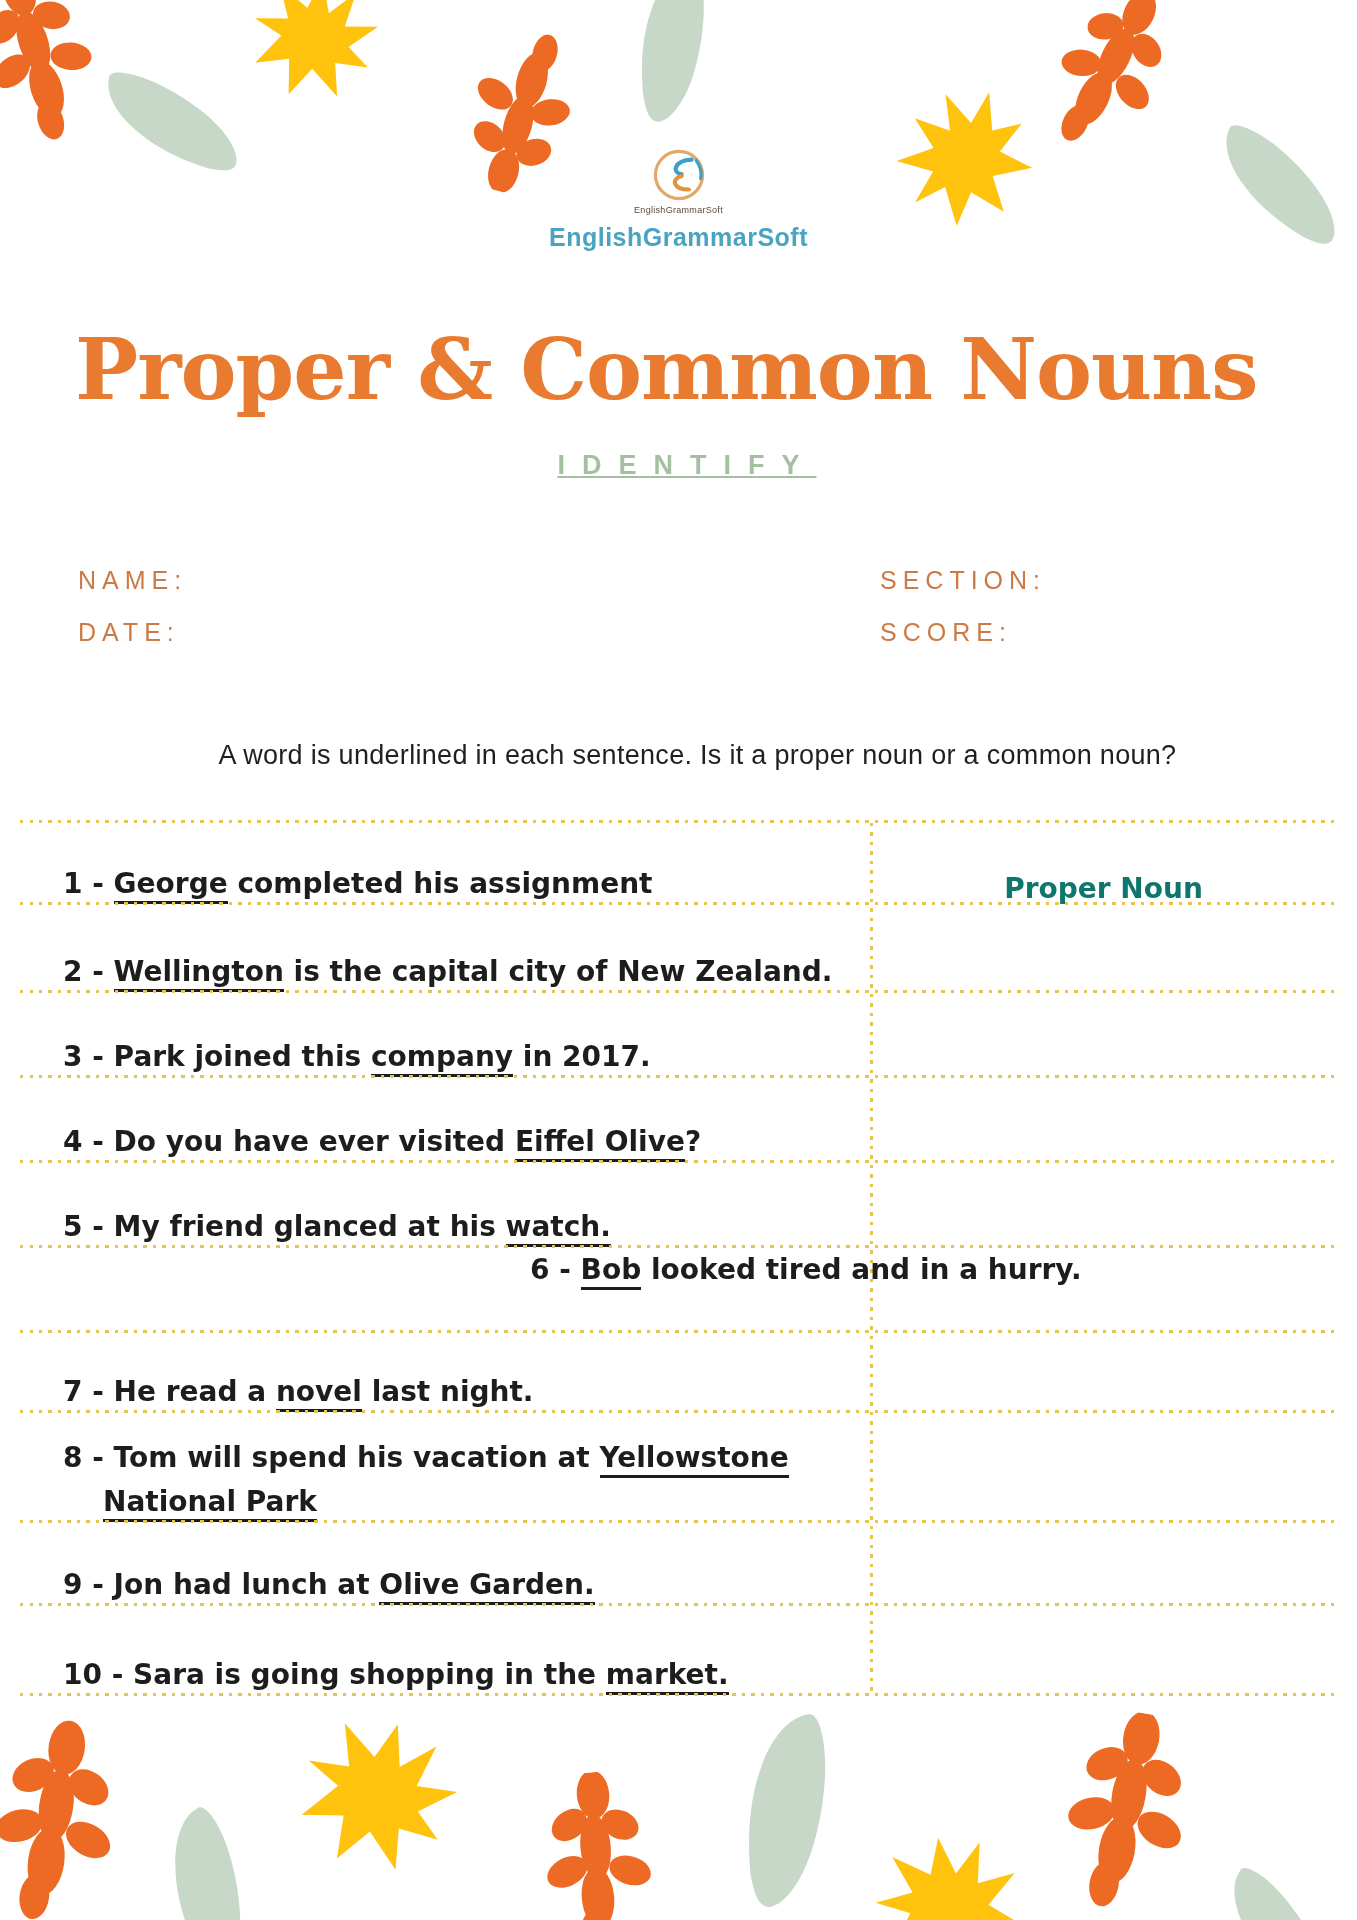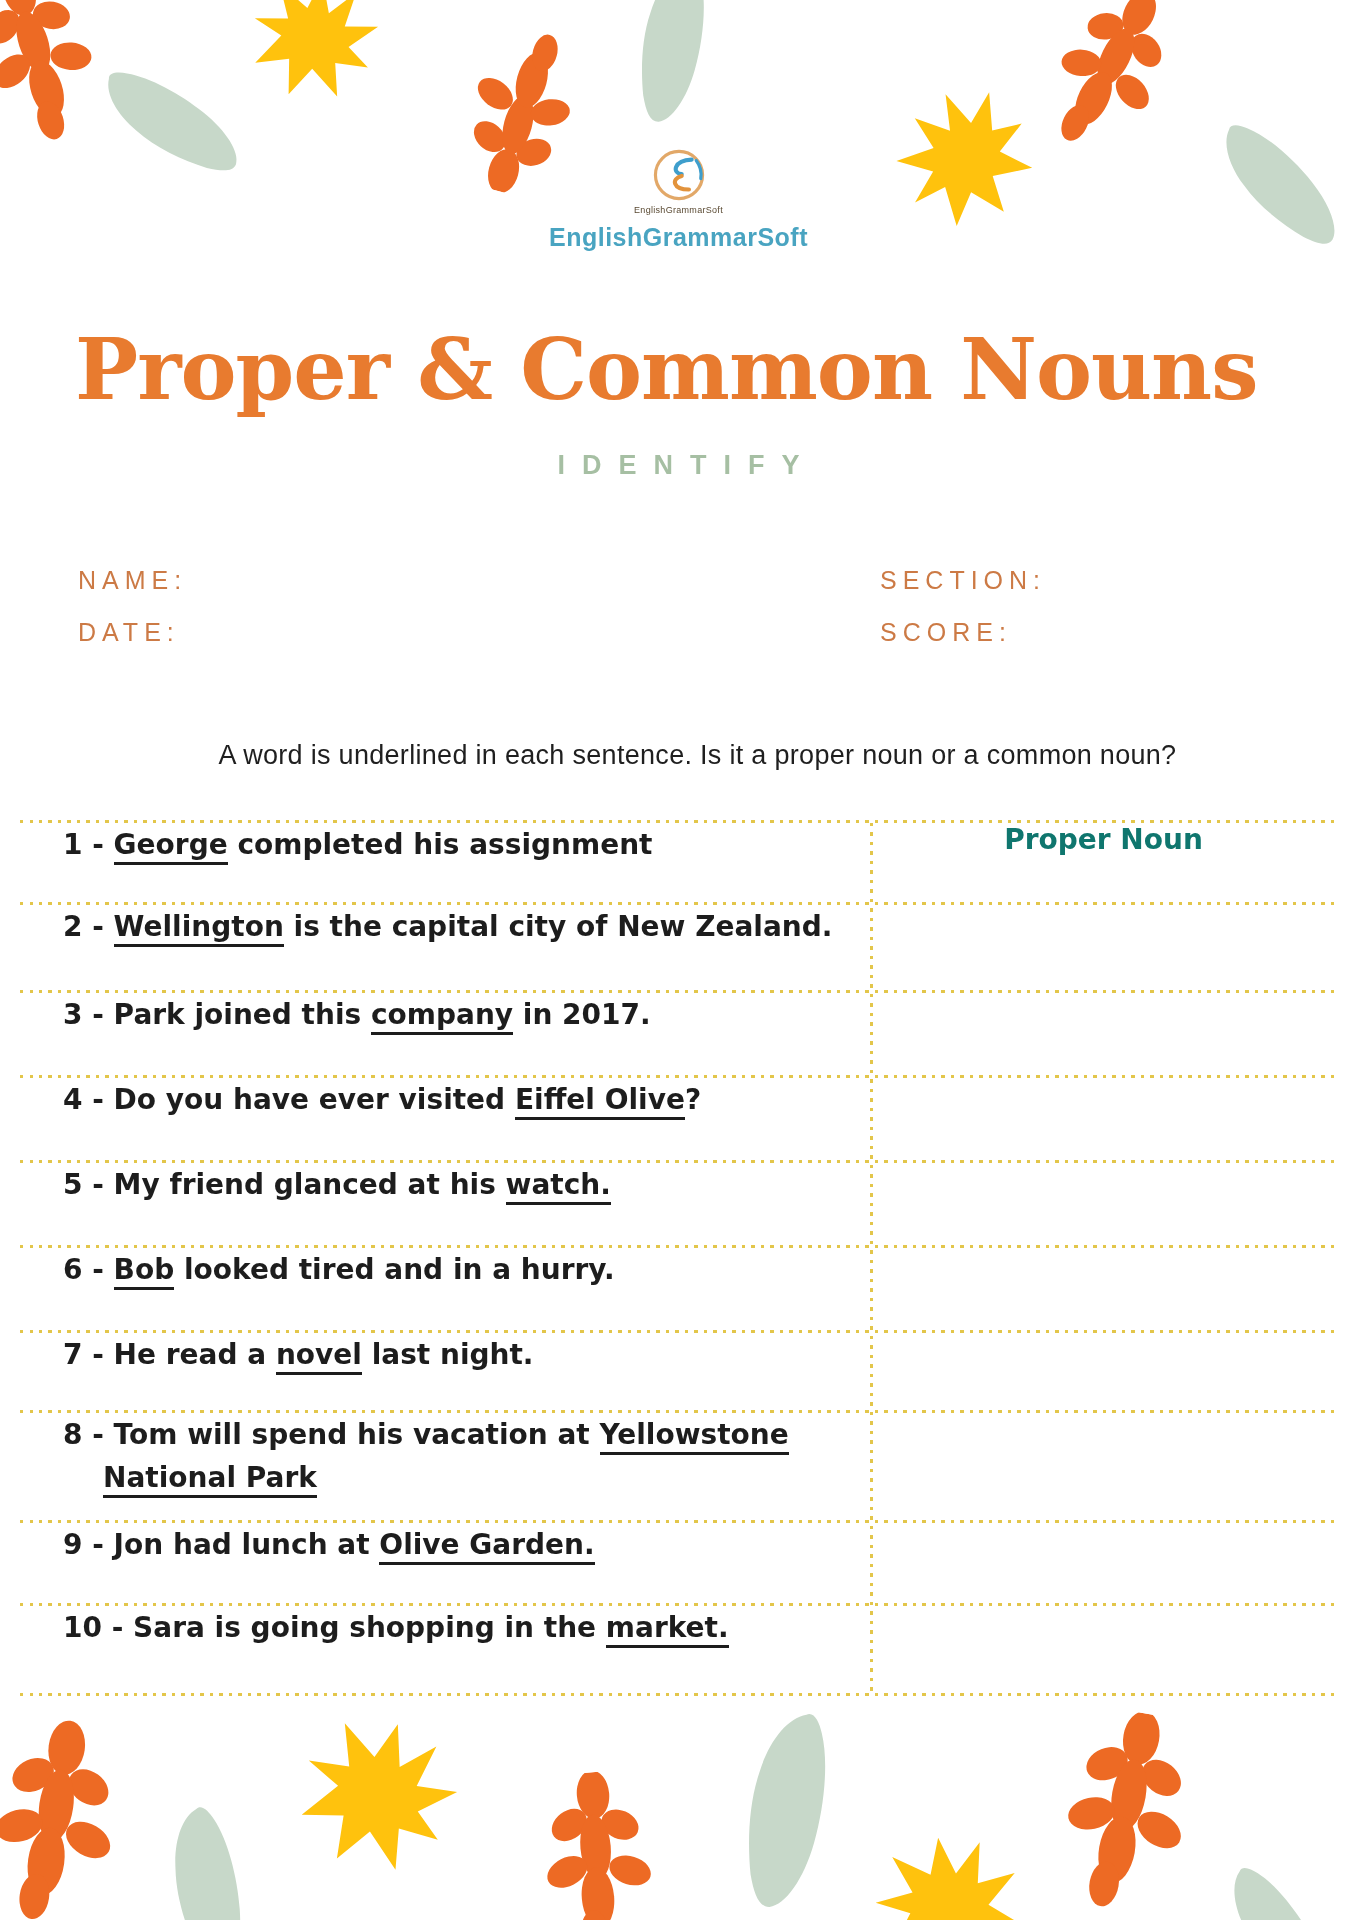--- a/index.html
+++ b/index.html
@@ -40,20 +40,21 @@
     font-weight:700;font-size:84px;line-height:1.1;
     letter-spacing:-1px;color:#E87B2F;white-space:nowrap;
   }
   .subtitle{
     position:absolute;left:0;right:0;top:450px;
     text-align:center;
     font-family:"Liberation Sans", sans-serif;
     font-size:27px;font-weight:600;
     letter-spacing:17px;text-indent:17px;
     color:#A6BFA3;
+    text-decoration:underline;
   }
 
   
   .field{
     position:absolute;
     font-family:"Liberation Sans", sans-serif;
     font-size:25px;font-weight:500;
     letter-spacing:6px;color:#CC7A45;
   }
   .f-name{left:78px;top:566px;}
@@ -75,21 +76,21 @@
     padding-top:3px;
   }
   .ws-table::before{ 
     content:"";position:absolute;left:0;right:0;top:0;height:3px;
     background:repeating-linear-gradient(90deg,#E3C64A 0 3.2px,transparent 3.2px 9.5px);
   }
   .vline{
     position:absolute;top:3px;bottom:0;left:850px;width:3px;
     background:repeating-linear-gradient(180deg,#E3C64A 0 3.2px,transparent 3.2px 9.5px);
   }
-  .row{position:relative;display:flex;align-items:flex-start;}
+  .row{position:relative;display:flex;align-items:flex-end;}
   .row::after{ 
     content:"";position:absolute;left:0;right:0;bottom:0;height:3px;
     background:repeating-linear-gradient(90deg,#E3C64A 0 3.2px,transparent 3.2px 9.5px);
   }
   .cell-q{
     width:850px;box-sizing:border-box;
     display:flex;align-items:center;
     padding-left:43px;padding-right:28px;
   }
   .cell-a{
@@ -238,21 +239,21 @@
 
     <div class="row" style="height: 85px;">
       <div class="cell-q">
         <p class="sentence"><span>5 - </span><span>My friend glanced at his </span><span class="u">watch.</span><span></span></p>
       </div>
       <div class="cell-a">
         <span class="answer"></span>
       </div>
     </div>
 
-    <div class="row" style="height: 85px;">
+    <div class="row" style="height: 85px; flex-direction: column;">
       <div class="cell-q">
         <p class="sentence"><span>6 - </span><span></span><span class="u">Bob</span><span> looked tired and in a hurry.</span></p>
       </div>
       <div class="cell-a">
         <span class="answer"></span>
       </div>
     </div>
 
     <div class="row" style="height: 80px;">
       <div class="cell-q">

